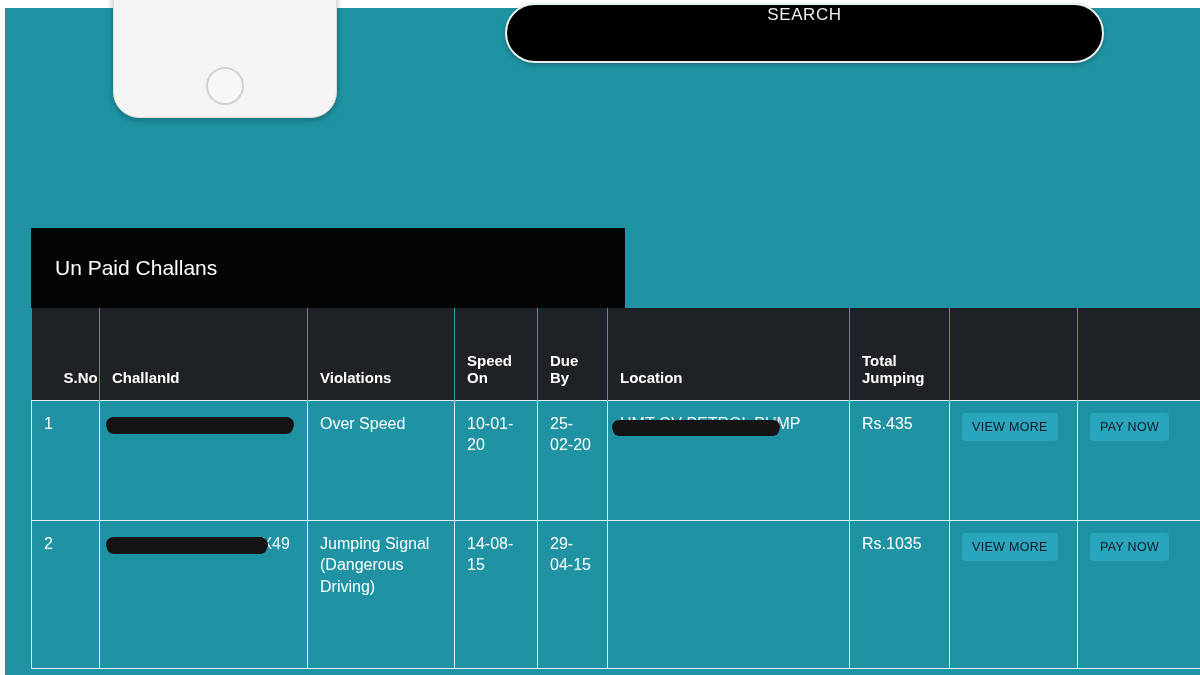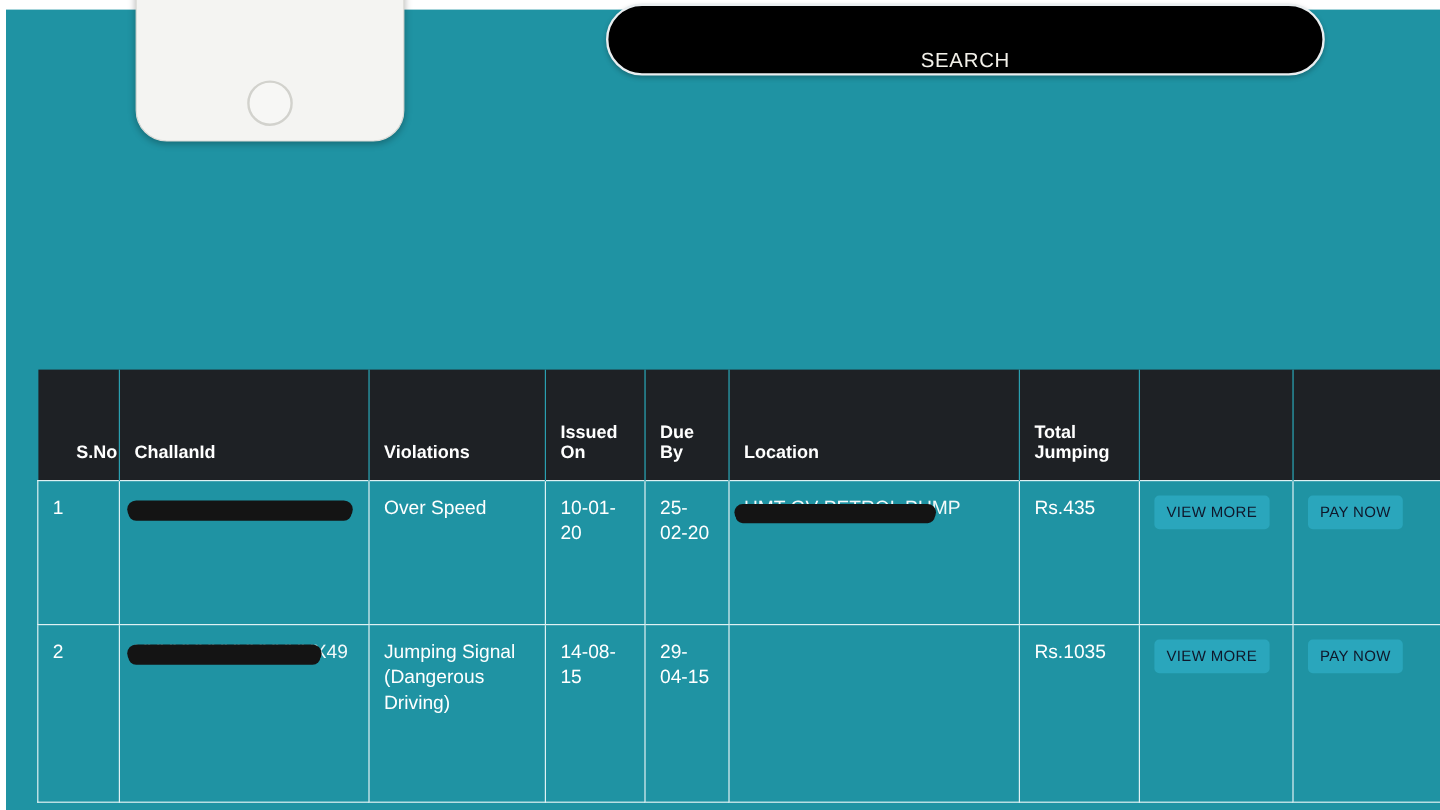--- a/index.html
+++ b/index.html
@@ -70,21 +70,21 @@
     top: 3px;
     width: 599px;
     height: 60px;
     background: #000000;
     border: 2px solid #e9eef0;
     border-radius: 36px;
     color: #f3f1ea;
     font-size: 17px;
     letter-spacing: 0.6px;
     display: flex;
-    align-items: flex-end;
+    align-items: flex-start;
     justify-content: center;
     cursor: pointer;
     box-shadow: 0 2px 4px rgba(0,0,0,0.25);
   }
 
   
   #tabs {
     position: absolute;
     left: 31px;
     top: 228px;
@@ -205,40 +205,43 @@
 
       <div class="phone-home"></div>
     </div>
   </div>
 
   <div id="search-btn">
     <span>SEARCH</span>
   </div>
 
   <div id="tabs">
+    <div class="tab active">
+      <span>Un Paid Challans</span>
+    </div>
   </div>
 
   <table id="challan-table">
     <colgroup>
       <col class="col-sno">
         <col class="col-id">
         <col class="col-viol">
       <col class="col-issued">
         <col class="col-due">
         <col class="col-loc">
       <col class="col-amt">
         <col class="col-view">
         <col class="col-pay">
     </colgroup>
     <thead>
       <tr>
         <th>S.No</th>
         <th>ChallanId</th>
         <th>Violations</th>
-        <th>Issued On</th>
+        <th>Speed On</th>
         <th>Due By</th>
         <th>Location</th>
         <th>Total Jumping</th>
         <th></th>
         <th></th>
       </tr>
     </thead>
     <tbody>
       <tr class="row-1">
         <td>1</td>

